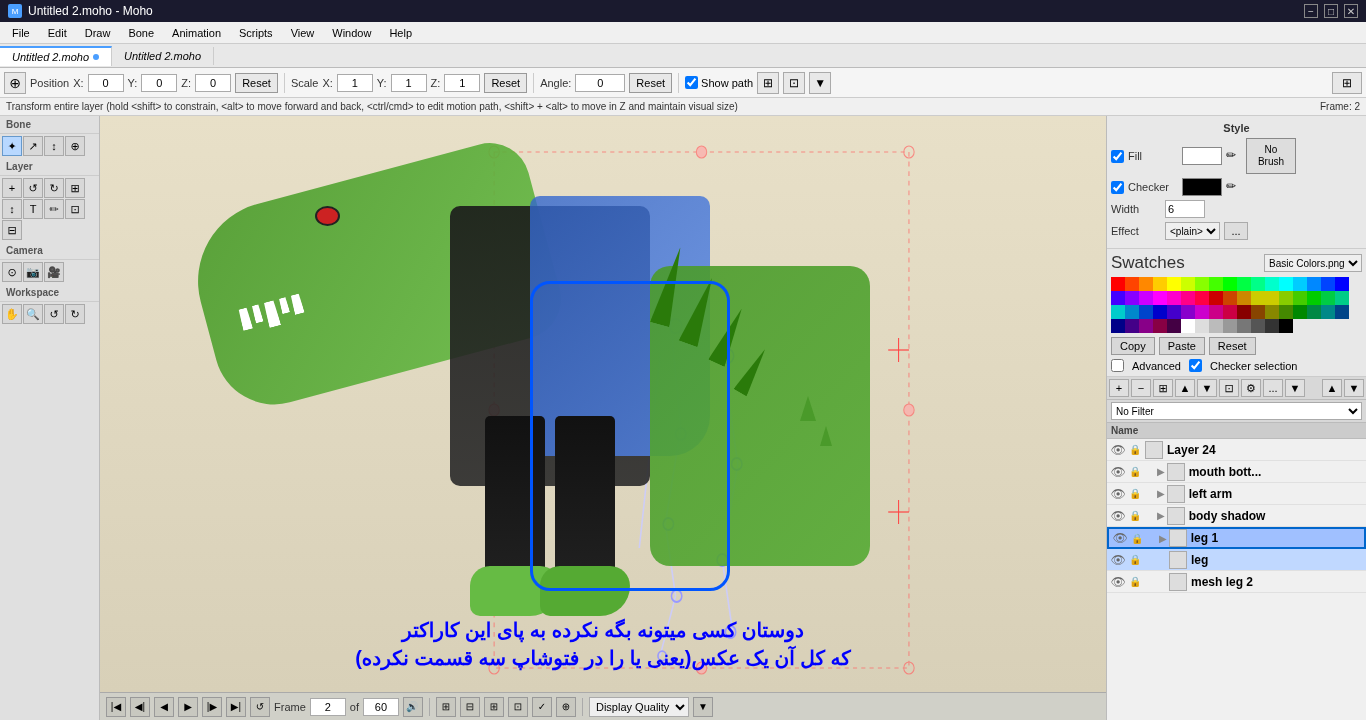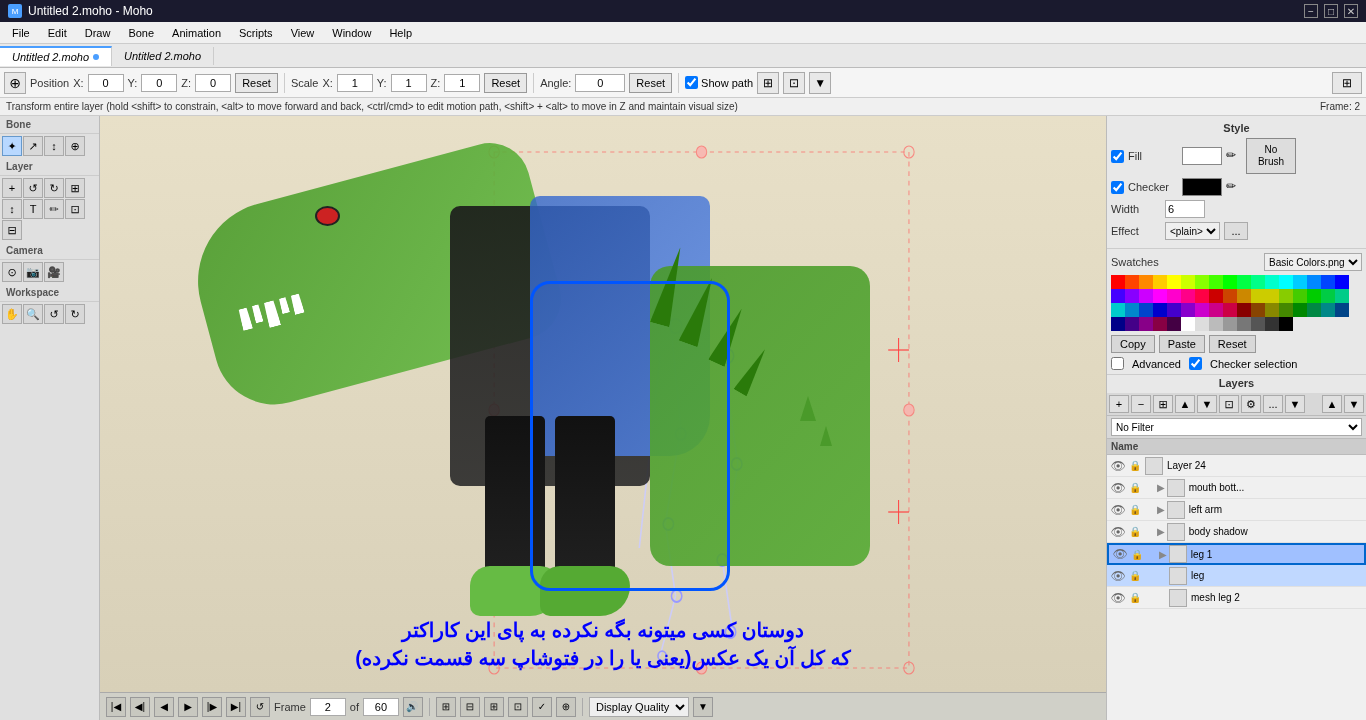--- a/index.html
+++ b/index.html
@@ -58,21 +58,21 @@
     .style-color { width: 40px; height: 18px; border: 1px solid #888; cursor: pointer; }
     .style-pencil { width: 16px; height: 16px; cursor: pointer; font-size: 12px; }
     .style-width-input { width: 40px; height: 18px; border: 1px solid #aaa; font-size: 11px; padding: 0 2px; }
     .no-brush-btn { width: 50px; height: 36px; border: 1px solid #888; background: #ddd; font-size: 10px; cursor: pointer; text-align: center; display: flex; align-items: center; justify-content: center; }
     .style-select { height: 18px; font-size: 10px; border: 1px solid #aaa; }
     .style-dotbtn { width: 24px; height: 18px; border: 1px solid #aaa; background: #ddd; font-size: 11px; cursor: pointer; display: flex; align-items: center; justify-content: center; }
 
     
     #swatches-panel { padding: 4px; border-bottom: 1px solid #ccc; }
     .swatches-header { display: flex; align-items: center; justify-content: space-between; margin-bottom: 4px; }
-    .swatches-title { font-size: 11px; color: #333; }
+    .swatches-title { font-size: 17px; color: #333; }
     .swatches-select { height: 18px; font-size: 10px; border: 1px solid #aaa; }
     .swatches-grid { display: flex; flex-wrap: wrap; width: 100%; }
     .swatch { width: 14px; height: 14px; cursor: pointer; border: none; }
     .swatches-actions { display: flex; gap: 4px; margin-top: 4px; align-items: center; }
     .swatch-btn { padding: 2px 8px; border: 1px solid #999; background: #d8d8d8; font-size: 11px; cursor: pointer; }
     .advanced-row { display: flex; align-items: center; gap: 8px; margin-top: 4px; font-size: 11px; }
 
     
     #layers-panel { flex: 1; display: flex; flex-direction: column; overflow: hidden; }
     .layers-toolbar { display: flex; align-items: center; background: #d8d8d8; padding: 2px; gap: 2px; border-bottom: 1px solid #bbb; }
@@ -80,21 +80,21 @@
     .layers-filter { display: flex; align-items: center; padding: 2px 4px; background: #d8d8d8; border-bottom: 1px solid #bbb; gap: 4px; }
     .layers-filter-select { flex: 1; height: 18px; font-size: 10px; border: 1px solid #aaa; background: #fff; }
     .layers-header { display: flex; align-items: center; background: #cccccc; border-bottom: 1px solid #bbb; padding: 2px 4px; font-size: 10px; font-weight: bold; color: #444; }
     .layers-list { flex: 1; overflow-y: auto; background: #f0f0f0; }
     .layer-row { display: flex; align-items: center; height: 22px; border-bottom: 1px solid #e0e0e0; padding: 0 2px; cursor: pointer; font-size: 11px; }
     .layer-row.selected { background: #c0d8ff; }
     .layer-row.highlighted { background: #a0c0ff; border: 2px solid #0066cc; }
     .layer-vis { width: 18px; height: 18px; display: flex; align-items: center; justify-content: center; font-size: 10px; }
     .layer-lock { width: 18px; height: 18px; display: flex; align-items: center; justify-content: center; font-size: 10px; }
     .layer-thumb { width: 18px; height: 18px; background: #ddd; border: 1px solid #aaa; margin-right: 2px; display: flex; align-items: center; justify-content: center; font-size: 8px; }
-    .layer-name { flex: 1; font-size: 10px; }
+    .layer-name { flex: 1; font-size: 12px; font-weight: bold; }
     .layer-eye { color: #666; }
 
     
     .canvas-overlay-text { position: absolute; bottom: 20px; left: 50%; transform: translateX(-50%); color: #0000ff; font-size: 24px; font-weight: bold; direction: rtl; text-align: center; line-height: 1.4; width: 80%; }
 
     
     #canvas-controls { display: flex; align-items: center; background: #d0d0c8; height: 28px; padding: 0 6px; gap: 4px; border-top: 1px solid #aaa; }
     .cc-btn { width: 20px; height: 20px; border: 1px solid #999; background: #c8c8c0; cursor: pointer; display: flex; align-items: center; justify-content: center; font-size: 10px; }
     .cc-input { width: 36px; height: 18px; border: 1px solid #aaa; font-size: 11px; padding: 0 2px; background: #fff; text-align: center; }
     .cc-label { font-size: 11px; color: #333; }
@@ -458,21 +458,20 @@
       </div>
       <div class="advanced-row">
         <input type="checkbox" style="">
         <span>Advanced</span>
         <input type="checkbox" checked="" style="">
         <span>Checker selection</span>
       </div>
     </div>
 
     <div id="layers-panel">
-      <div class="panel-title">Layers</div>
       <div class="layers-toolbar">
         <div class="layers-btn">+</div>
         <div class="layers-btn">−</div>
         <div class="layers-btn">⊞</div>
         <div class="layers-btn">▲</div>
         <div class="layers-btn">▼</div>
         <div class="layers-btn">⊡</div>
         <div class="layers-btn">⚙</div>
         <div class="layers-btn">...</div>
         <div class="layers-btn">▼</div>

